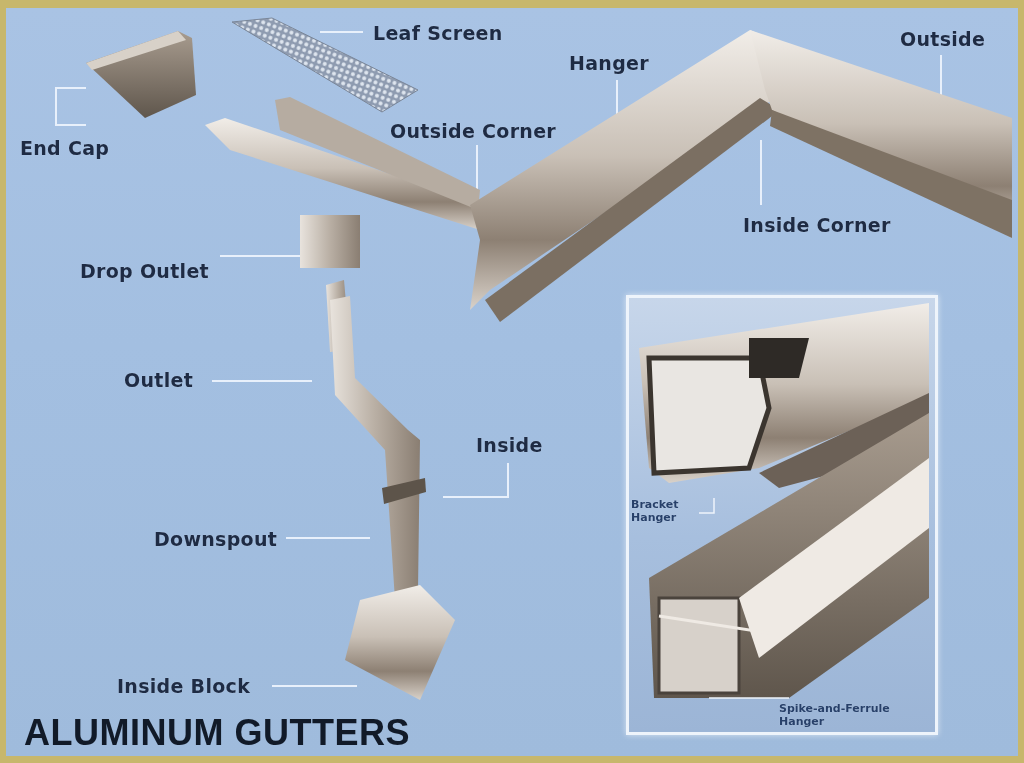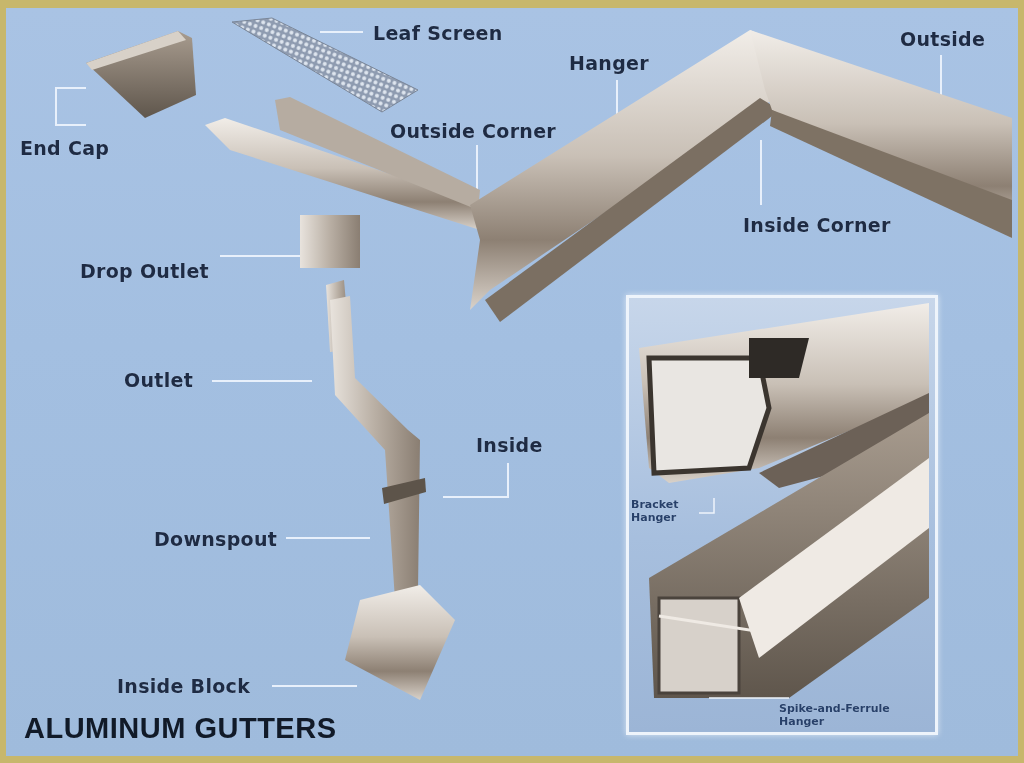--- a/index.html
+++ b/index.html
@@ -5,21 +5,21 @@
   html,body{margin:0;padding:0;}
   body{width:1024px;height:763px;overflow:hidden;background:#c9b86a;font-family:"DejaVu Sans","Liberation Sans",sans-serif;}
   .frame{position:absolute;left:0;top:0;width:1024px;height:763px;background:#c7b76c;}
   .canvas{position:absolute;left:6px;top:8px;width:1012px;height:748px;
     background:linear-gradient(180deg,#a9c3e4 0%,#a3bfe1 45%,#9fbbdc 100%);overflow:hidden;}
   svg.art{position:absolute;left:0;top:0;}
   .lbl{position:absolute;color:#1e2b44;font-weight:bold;font-size:19px;white-space:nowrap;letter-spacing:0.3px;
     text-shadow:0 0 1px rgba(255,255,255,0.4);}
   .lbl.small{font-size:11px;line-height:13px;color:#27406a;letter-spacing:0;}
   .title{position:absolute;left:24px;top:712px;font-family:"Liberation Sans",sans-serif;font-weight:bold;
-    font-size:29px;color:#111a28;letter-spacing:0.5px;}
+    font-size:36px;color:#111a28;letter-spacing:0.5px;}
   .inset{position:absolute;left:620px;top:287px;width:306px;height:434px;border:3px solid #eef4fb;
     box-shadow:0 0 6px rgba(255,255,255,0.6);background:linear-gradient(180deg,#c7d6ea 0%,#a7bfde 55%,#9cb5d6 100%);overflow:hidden;}
 </style>
 </head>
 <body>
 
 <div class="frame">
   <div class="canvas">
 
     <svg class="art" width="1012" height="748" viewBox="6 8 1012 748">

